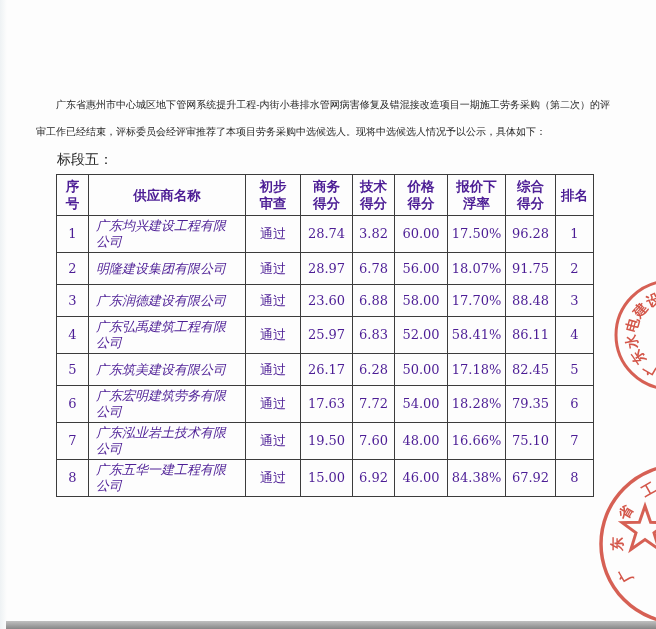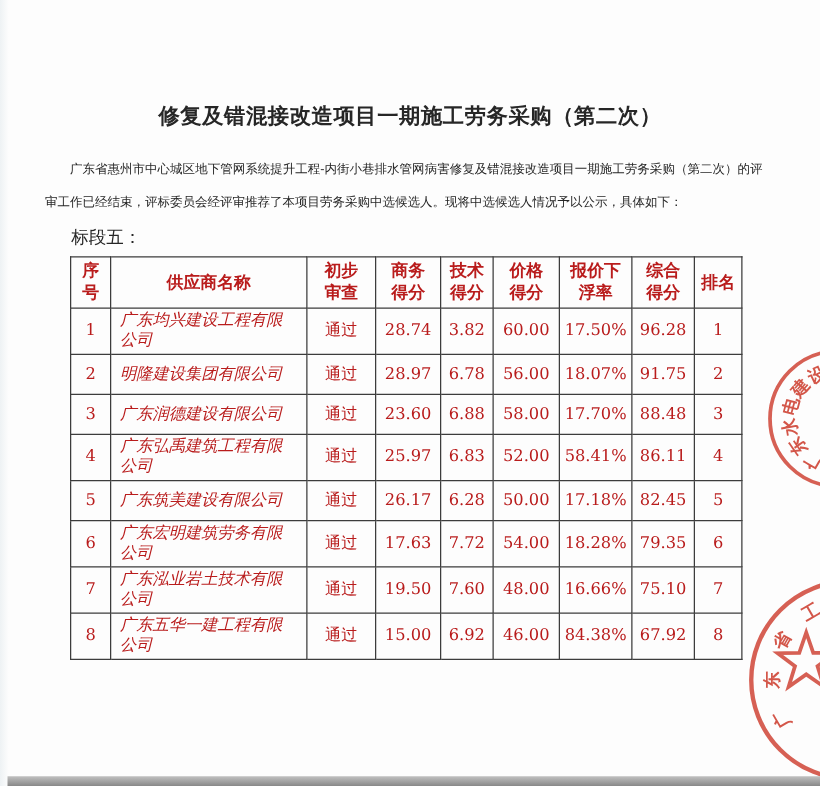--- a/index.html
+++ b/index.html
@@ -11,42 +11,41 @@
   .left-edge{position:absolute;left:0;top:0;width:7px;height:629px;
     background:linear-gradient(90deg,#eef2f4,#fdfdfd);}
   .bottom-edge{position:absolute;left:6px;right:0;top:621px;height:8px;
     background:linear-gradient(#c0c0c0,#878787);}
   .title{padding-top:78px;text-align:center;font-size:17px;font-weight:bold;
     line-height:31px;letter-spacing:.5px;}
   .para{margin:13px 46px 0 36px;font-size:10px;line-height:27px;
     text-align:justify;text-indent:2em;}
   .section-label{margin:4px 0 0 57px;font-size:14px;line-height:20px;}
   table.results{margin:5px 0 0 56px;border-collapse:collapse;table-layout:fixed;
-    width:537px;font-size:13px;color:#b91c1c;}
+    width:537px;font-size:13px;color:#4c1d95;}
   .results th,.results td{border:1px solid #3c3c3c;text-align:center;
     vertical-align:middle;padding:2px 3px;line-height:16px;white-space:pre-line;}
   .results th{font-weight:600;line-height:17px;height:36px;font-size:13.5px;}
   .results td{height:27px;}
   .results td.supplier{text-align:left;padding-left:7px;font-style:italic;}
   
   .seal{position:absolute;pointer-events:none;}
   .seal-upper{left:612px;top:277px;width:116px;height:116px;}
   .seal-lower{left:596px;top:458px;width:170px;height:170px;}
   .seal circle{fill:none;stroke:#cf4436;opacity:.85;}
   .seal text{font-size:14px;font-weight:bold;fill:#cf4436;opacity:.9;
     font-family:"DejaVu Serif","Liberation Serif",serif;}
   .seal polygon{fill:none;stroke:#cf4436;stroke-width:3;opacity:.85;}
 </style>
 </head>
 <body>
 
 <div class="left-edge"></div>
 
 <div class="title">
-  <div>修复及错混接改造项目一期施工劳务采购（第二次）</div>
 </div>
 
 <p class="para">广东省惠州市中心城区地下管网系统提升工程-内街小巷排水管网病害修复及错混接改造项目一期施工劳务采购（第二次）的评审工作已经结束，评标委员会经评审推荐了本项目劳务采购中选候选人。现将中选候选人情况予以公示，具体如下：</p>
 
 <div class="section-label">标段五：</div>
 
 <table class="results">
   <colgroup>
     <col style="width:32px">
       <col style="width:157px">

